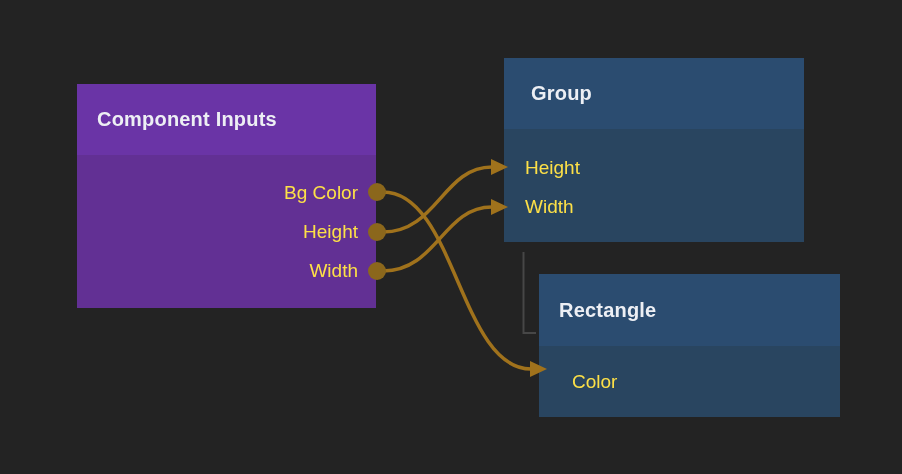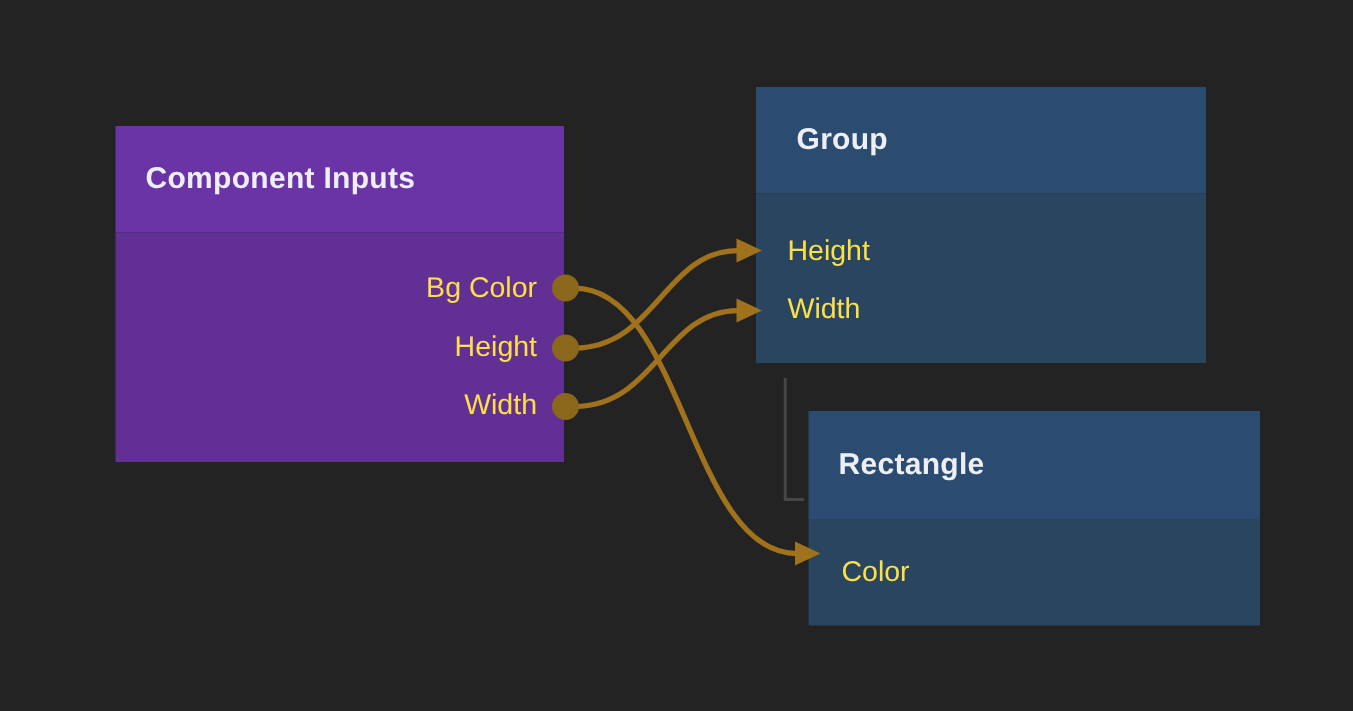--- a/index.html
+++ b/index.html
@@ -60,21 +60,21 @@
   #node-component-inputs .node-body { padding-top: 18px; }
 
   
   #node-group { left: 504px; top: 58px; width: 300px; height: 184px; }
   #node-group .node-header { height: 71px; }
   #node-group .node-body { padding-top: 19px; }
 
   
   #node-rectangle { left: 539px; top: 262px; width: 301px; height: 148px; margin-top: 12px; }
   #node-rectangle .node-header { height: 72px; }
-  #node-rectangle .node-body { padding-top: 16px; }
+  #node-rectangle .node-body { padding-top: 16px; padding-left: 11px; }
 
   svg.wires {
     position: absolute;
     inset: 0;
     z-index: 5;
     pointer-events: none;
   }
   svg.wires .wire { pointer-events: stroke; }
 </style>
 </head>

